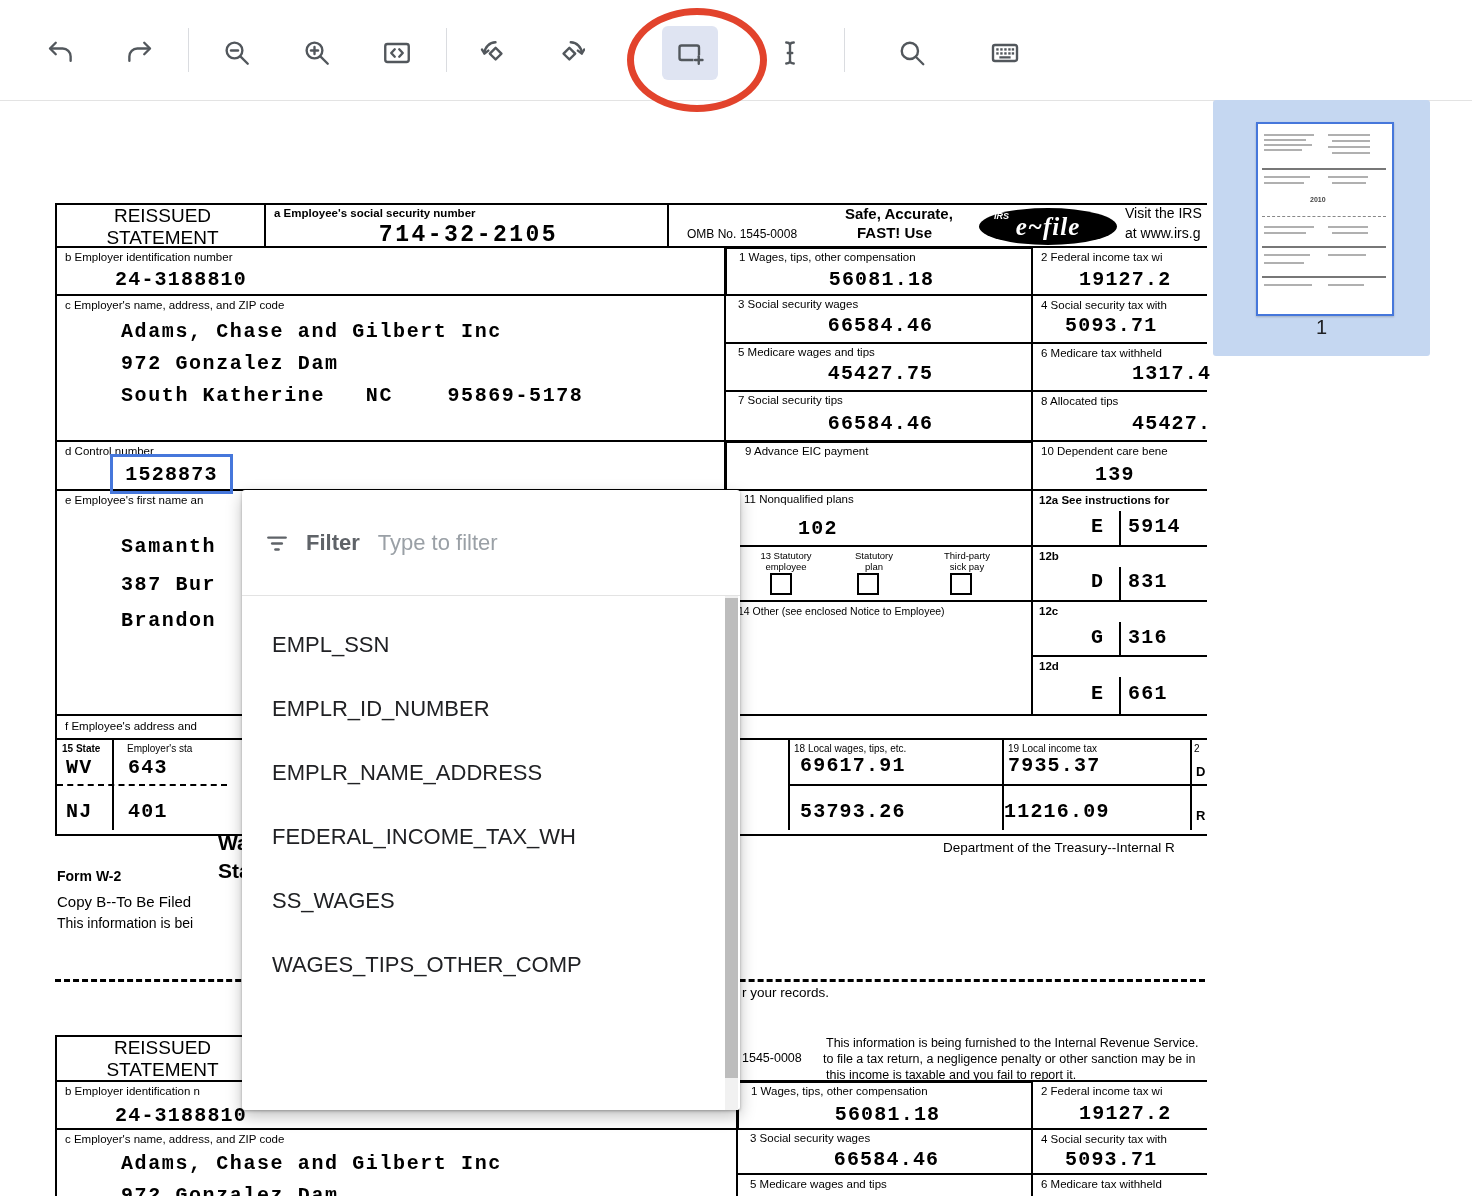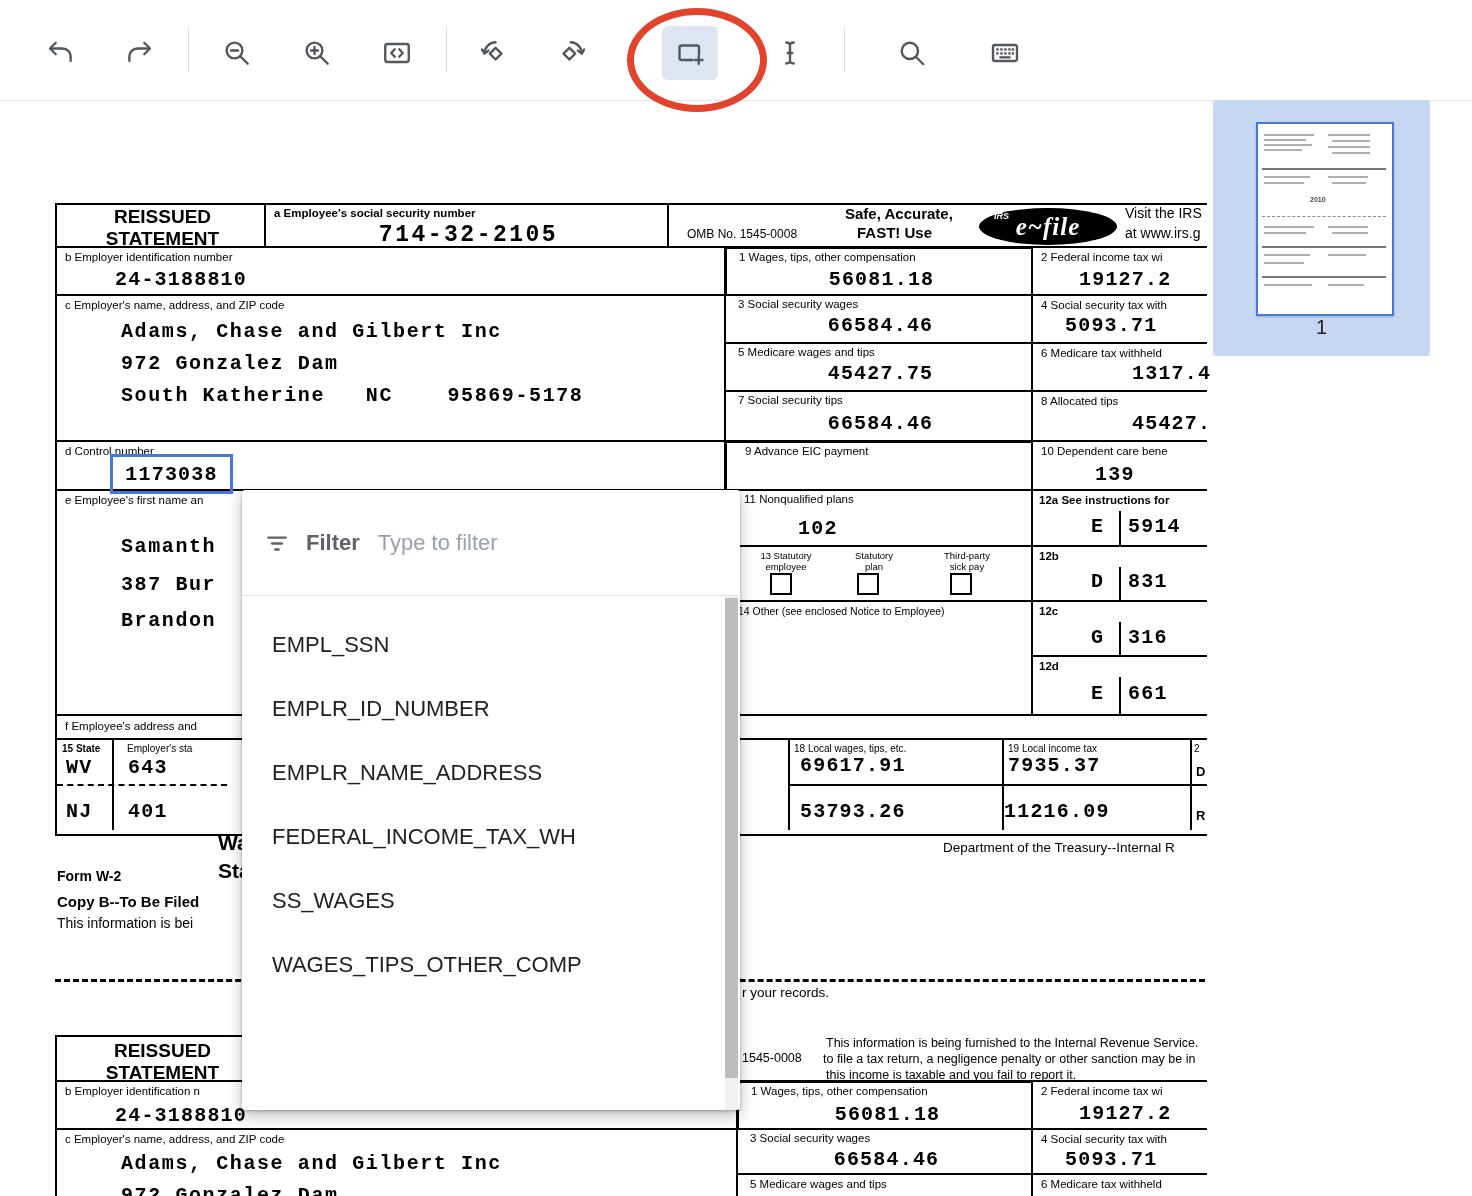--- a/index.html
+++ b/index.html
@@ -22,22 +22,22 @@
   .box.bb0{border-bottom:0}
   .lbl{position:absolute;font-size:11.5px;color:#000;white-space:nowrap}
   .lbl.b{font-weight:bold}
   .lbl.tiny{font-size:9.5px;text-align:center;line-height:11px}
   .mono{position:absolute;font-family:"Liberation Mono","DejaVu Sans Mono",monospace;
         font-weight:bold;font-size:20px;letter-spacing:1.2px;color:#000;white-space:pre}
   .mono.ctr{left:0;width:100%;text-align:center}
   .vline{position:absolute;width:2px;background:#000}
   .hline{position:absolute;height:2px;background:#000}
   .cb{position:absolute;width:18px;height:18px;border:2px solid #000;background:#fff}
-  .stmt{display:flex;flex-direction:column;align-items:center;justify-content:flex-end;
-        font-weight:bold;font-size:19px;line-height:22px;height:100%}
+  .stmt{display:flex;flex-direction:column;align-items:center;justify-content:flex-start;
+        font-weight:normal;font-size:19px;line-height:22px;height:100%}
   .ctrl-hl{position:absolute;border:3px solid #4677db;display:flex;align-items:center;
            justify-content:center;z-index:5}
   .efile{position:absolute;background:#000;border-radius:50%;color:#fff;display:flex;
          align-items:center;justify-content:center}
   .efile-irs{position:absolute;left:15px;top:3px;font-size:9px;font-style:italic;font-weight:bold}
   .efile-text{font-family:"Liberation Serif",serif;font-style:italic;font-weight:bold;
               font-size:25px;letter-spacing:1px}
   .ftxt{position:absolute;white-space:nowrap}
   .dash-sep{position:absolute;border-top:3px dashed #000}
   
@@ -227,21 +227,21 @@
   <div class="mono ctr" style="top:20px">66584.46</div>
 </div>
 <div class="box br0" style="left:1031px;top:390px;width:174px;height:51px">
   <div class="lbl" style="left:8px;top:3px">8      Allocated tips</div>
   <div class="mono" style="left:99px;top:20px">45427.</div>
 </div>
 
 <div class="box" style="left:55px;top:440px;width:671px;height:51px">
   <div class="lbl" style="left:8px;top:3px">d   Control number</div>
   <div class="ctrl-hl" style="left:53px;top:12px;width:117px;height:34px">
-    <span class="mono" style="position:static">1173038</span>
+    <span class="mono" style="position:static">1528873</span>
   </div>
 </div>
 <div class="box thick" style="left:724px;top:440px;width:309px;height:51px">
   <div class="lbl" style="left:18px;top:2px">9      Advance EIC payment</div>
 </div>
 <div class="box br0" style="left:1031px;top:440px;width:174px;height:51px">
   <div class="lbl" style="left:8px;top:3px">10      Dependent care bene</div>
   <div class="mono" style="left:62px;top:21px">139</div>
 </div>
 
@@ -318,21 +318,21 @@
   <div class="mono" style="left:947px;top:60px">11216.09</div>
   <div class="lbl b" style="left:1139px;top:24px;font-size:13px">D</div>
   <div class="lbl b" style="left:1139px;top:68px;font-size:13px">R</div>
 </div>
 
 <div class="ftxt" style="left:218px;top:831px;font-weight:bold;font-size:21px">Wa</div>
 <div class="ftxt" style="left:218px;top:859px;font-weight:bold;font-size:21px">Sta</div>
 <div class="ftxt" style="left:731px;top:836px;font-weight:bold;font-size:26px">]</div>
 <div class="ftxt" style="left:943px;top:840px;font-size:13.5px">Department of the Treasury--Internal R</div>
 <div class="ftxt" style="left:57px;top:868px;font-size:14px;font-weight:bold">Form  W-2</div>
-<div class="ftxt" style="left:57px;top:893px;font-size:15px;font-weight:bold">Copy B--To Be Filed</div>
+<div class="ftxt" style="left:57px;top:893px;font-size:15px;font-weight:normal">Copy B--To Be Filed</div>
 <div class="ftxt" style="left:57px;top:915px;font-size:14px">This information is bei</div>
 <div class="dash-sep" style="left:55px;top:979px;width:1150px"></div>
 <div class="ftxt" style="left:742px;top:985px;font-size:13.5px">r your records.</div>
 
 <div class="box" style="left:55px;top:1035px;width:211px;height:47px">
   <div class="stmt">
       <span>REISSUED</span>
       <span>STATEMENT</span>
     </div>
 </div>

